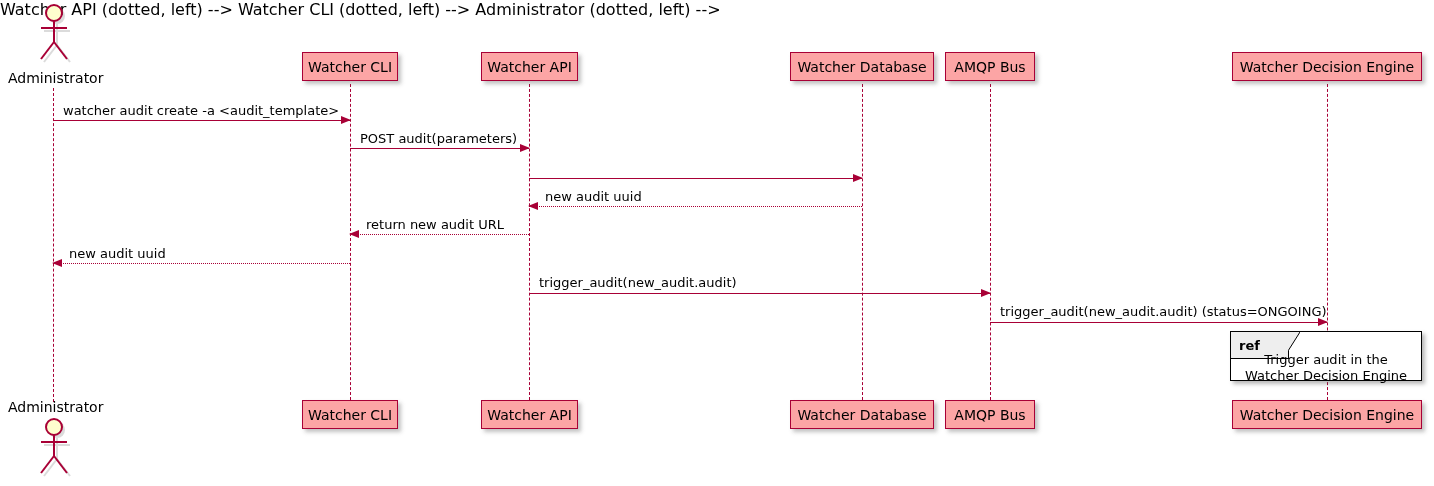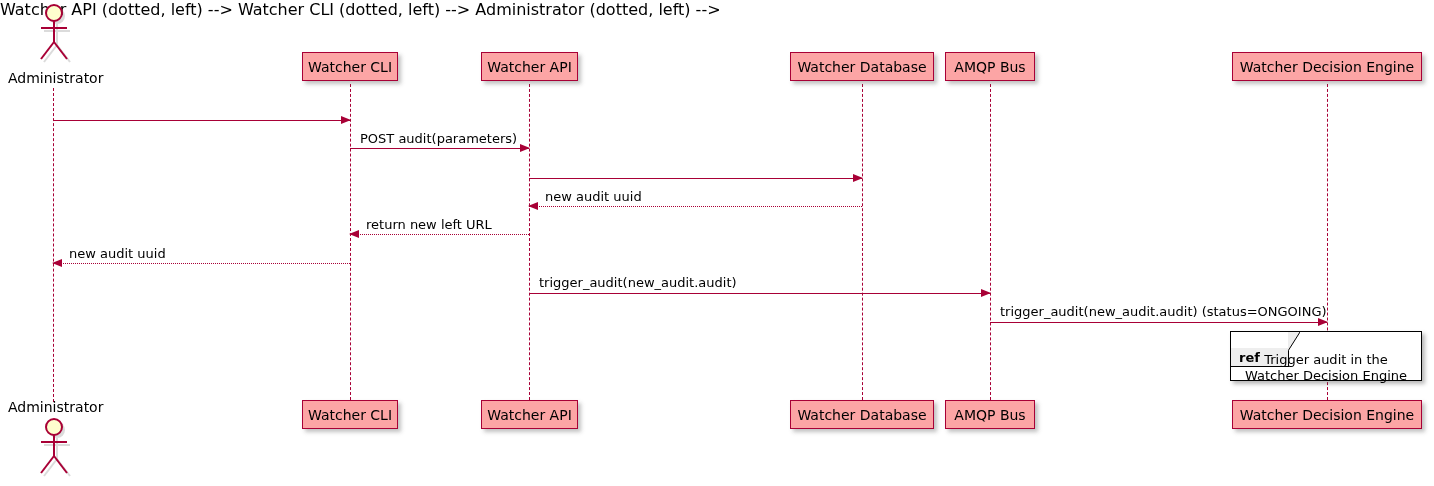--- a/index.html
+++ b/index.html
@@ -95,22 +95,22 @@
   .ref-box {
     position: absolute;
     background: #FFFFFF;
     border: 1px solid #000000;
     box-shadow: 3px 3px 4px rgba(80, 80, 80, 0.4);
     box-sizing: border-box;
   }
   .ref-tab {
     position: absolute;
     left: 0;
-    top: 16px;
-    height: 19px;
+    top: 0;
+    height: 27px;
     background: #EEEEEE;
     border-right: 1px solid #000000;
     border-bottom: 1px solid #000000;
     box-sizing: border-box;
     padding: 0 16px 0 8px;
     display: flex;
     align-items: center;
     font-size: 13px;
     font-weight: bold;
     color: #000000;
@@ -184,20 +184,21 @@
     <span>Watcher Decision Engine</span>
   </div>
 
   
 
   
   <div class="message to-right" style="left:53px; top:120px; width:297px;">
     <div class="line"></div>
     <div class="arrowhead"></div>
   </div>
+  <div class="message-label" style="left:63px; top:104px;">watcher audit create -a &lt;audit_template&gt;</div>
 
   
   <div class="message to-right" style="left:350px; top:148px; width:179px;">
     <div class="line"></div>
     <div class="arrowhead"></div>
   </div>
   <div class="message-label" style="left:360px; top:132px;">POST audit(parameters)</div>
 
   
   <div class="message to-right" style="left:529px; top:178px; width:333px;">
@@ -210,21 +211,21 @@
     <div class="line"></div>
     <div class="arrowhead"></div>
   </div>
   <div class="message-label" style="left:545px; top:190px;">new audit uuid</div>
 
    Watcher CLI (dotted, left) --&gt;
   <div class="message dotted to-left" style="left:350px; top:234px; width:179px;">
     <div class="line"></div>
     <div class="arrowhead"></div>
   </div>
-  <div class="message-label" style="left:366px; top:218px;">return new left URL</div>
+  <div class="message-label" style="left:366px; top:218px;">return new audit URL</div>
 
    Administrator (dotted, left) --&gt;
   <div class="message dotted to-left" style="left:53px; top:263px; width:297px;">
     <div class="line"></div>
     <div class="arrowhead"></div>
   </div>
   <div class="message-label" style="left:69px; top:247px;">new audit uuid</div>
 
   
   <div class="message to-right" style="left:529px; top:293px; width:461px;">

